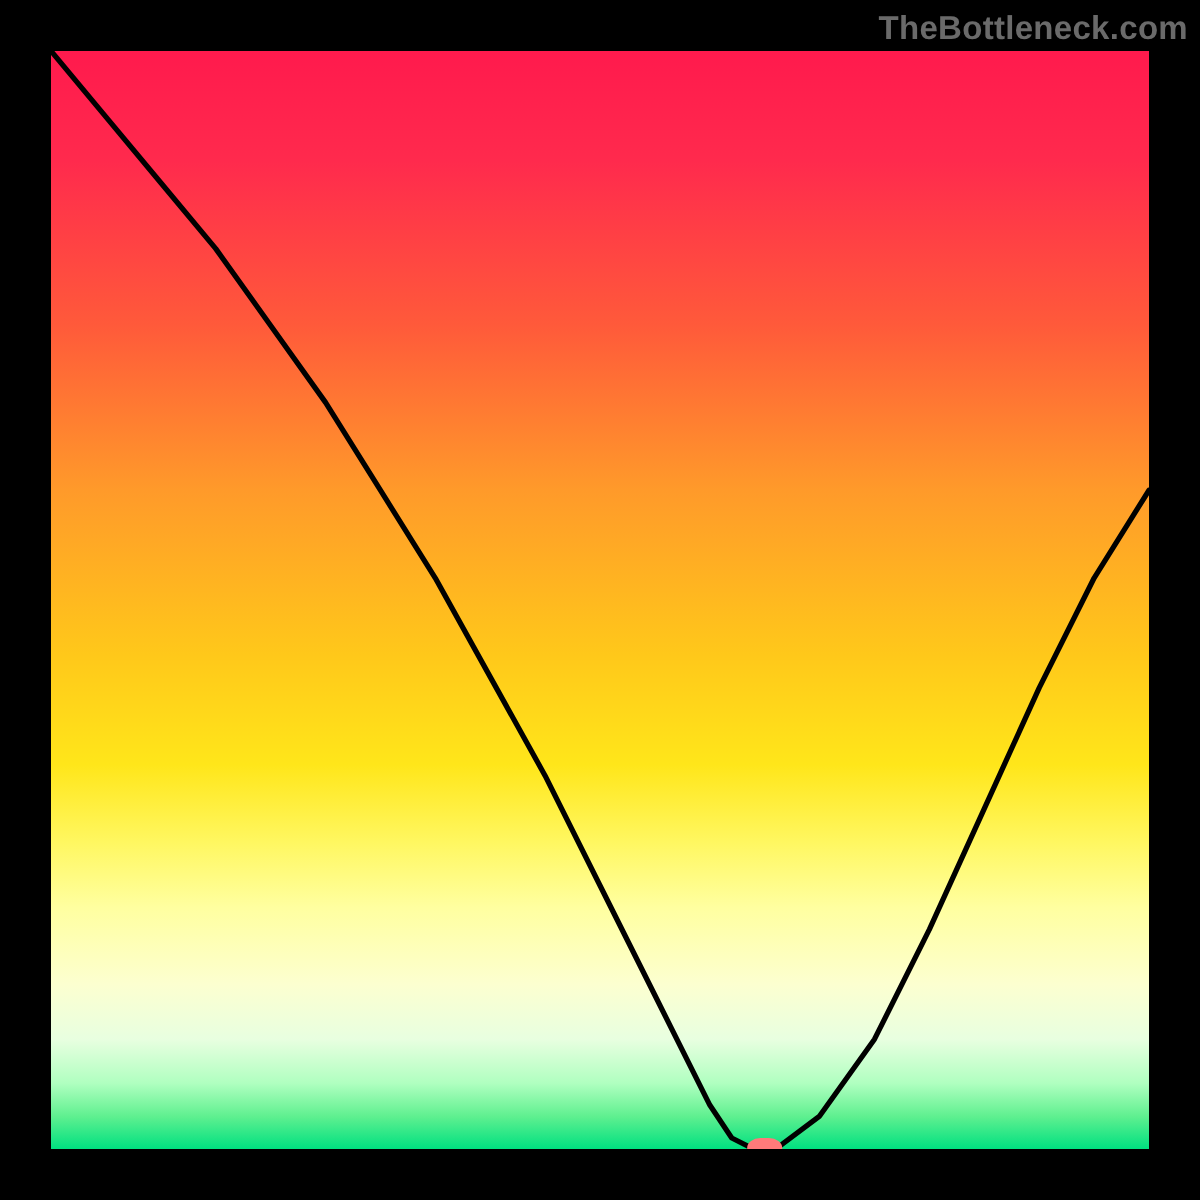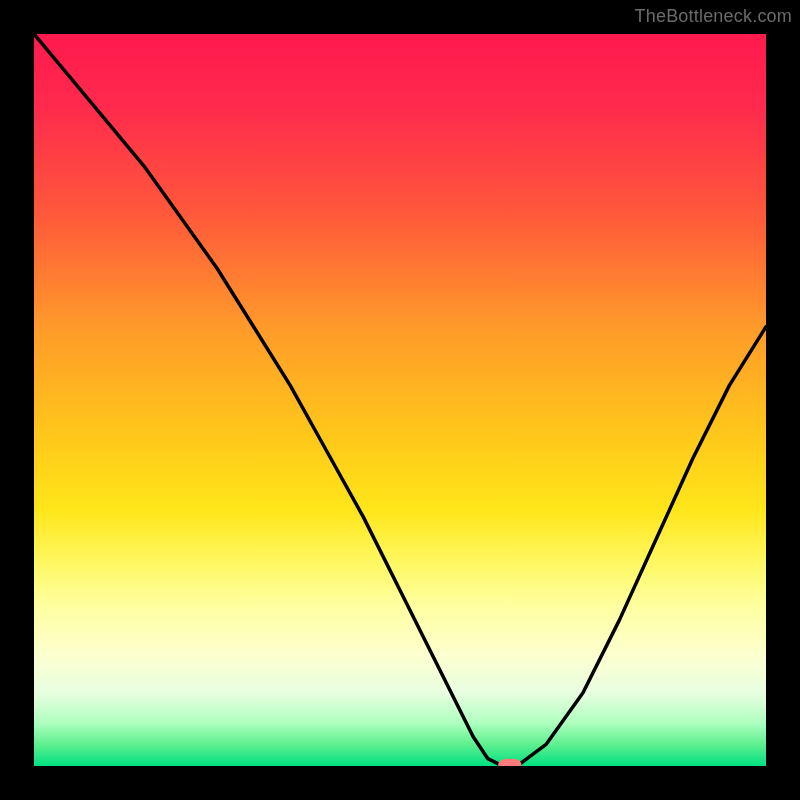--- a/index.html
+++ b/index.html
@@ -36,22 +36,22 @@
       #b0ffc0 94%,
       #60f090 97%,
       #00e080 100%
     );
   }
   .watermark {
     position: absolute;
     top: 6px;
     right: 8px;
     font-family: Arial, Helvetica, sans-serif;
-    font-size: 18px;
-    font-weight: 400;
+    font-size: 22px;
+    font-weight: 700;
     color: #6a6a6a;
     letter-spacing: 0.2px;
   }
   svg {
     position: absolute;
     left: 0;
     top: 0;
   }
   .curve {
     fill: none;

